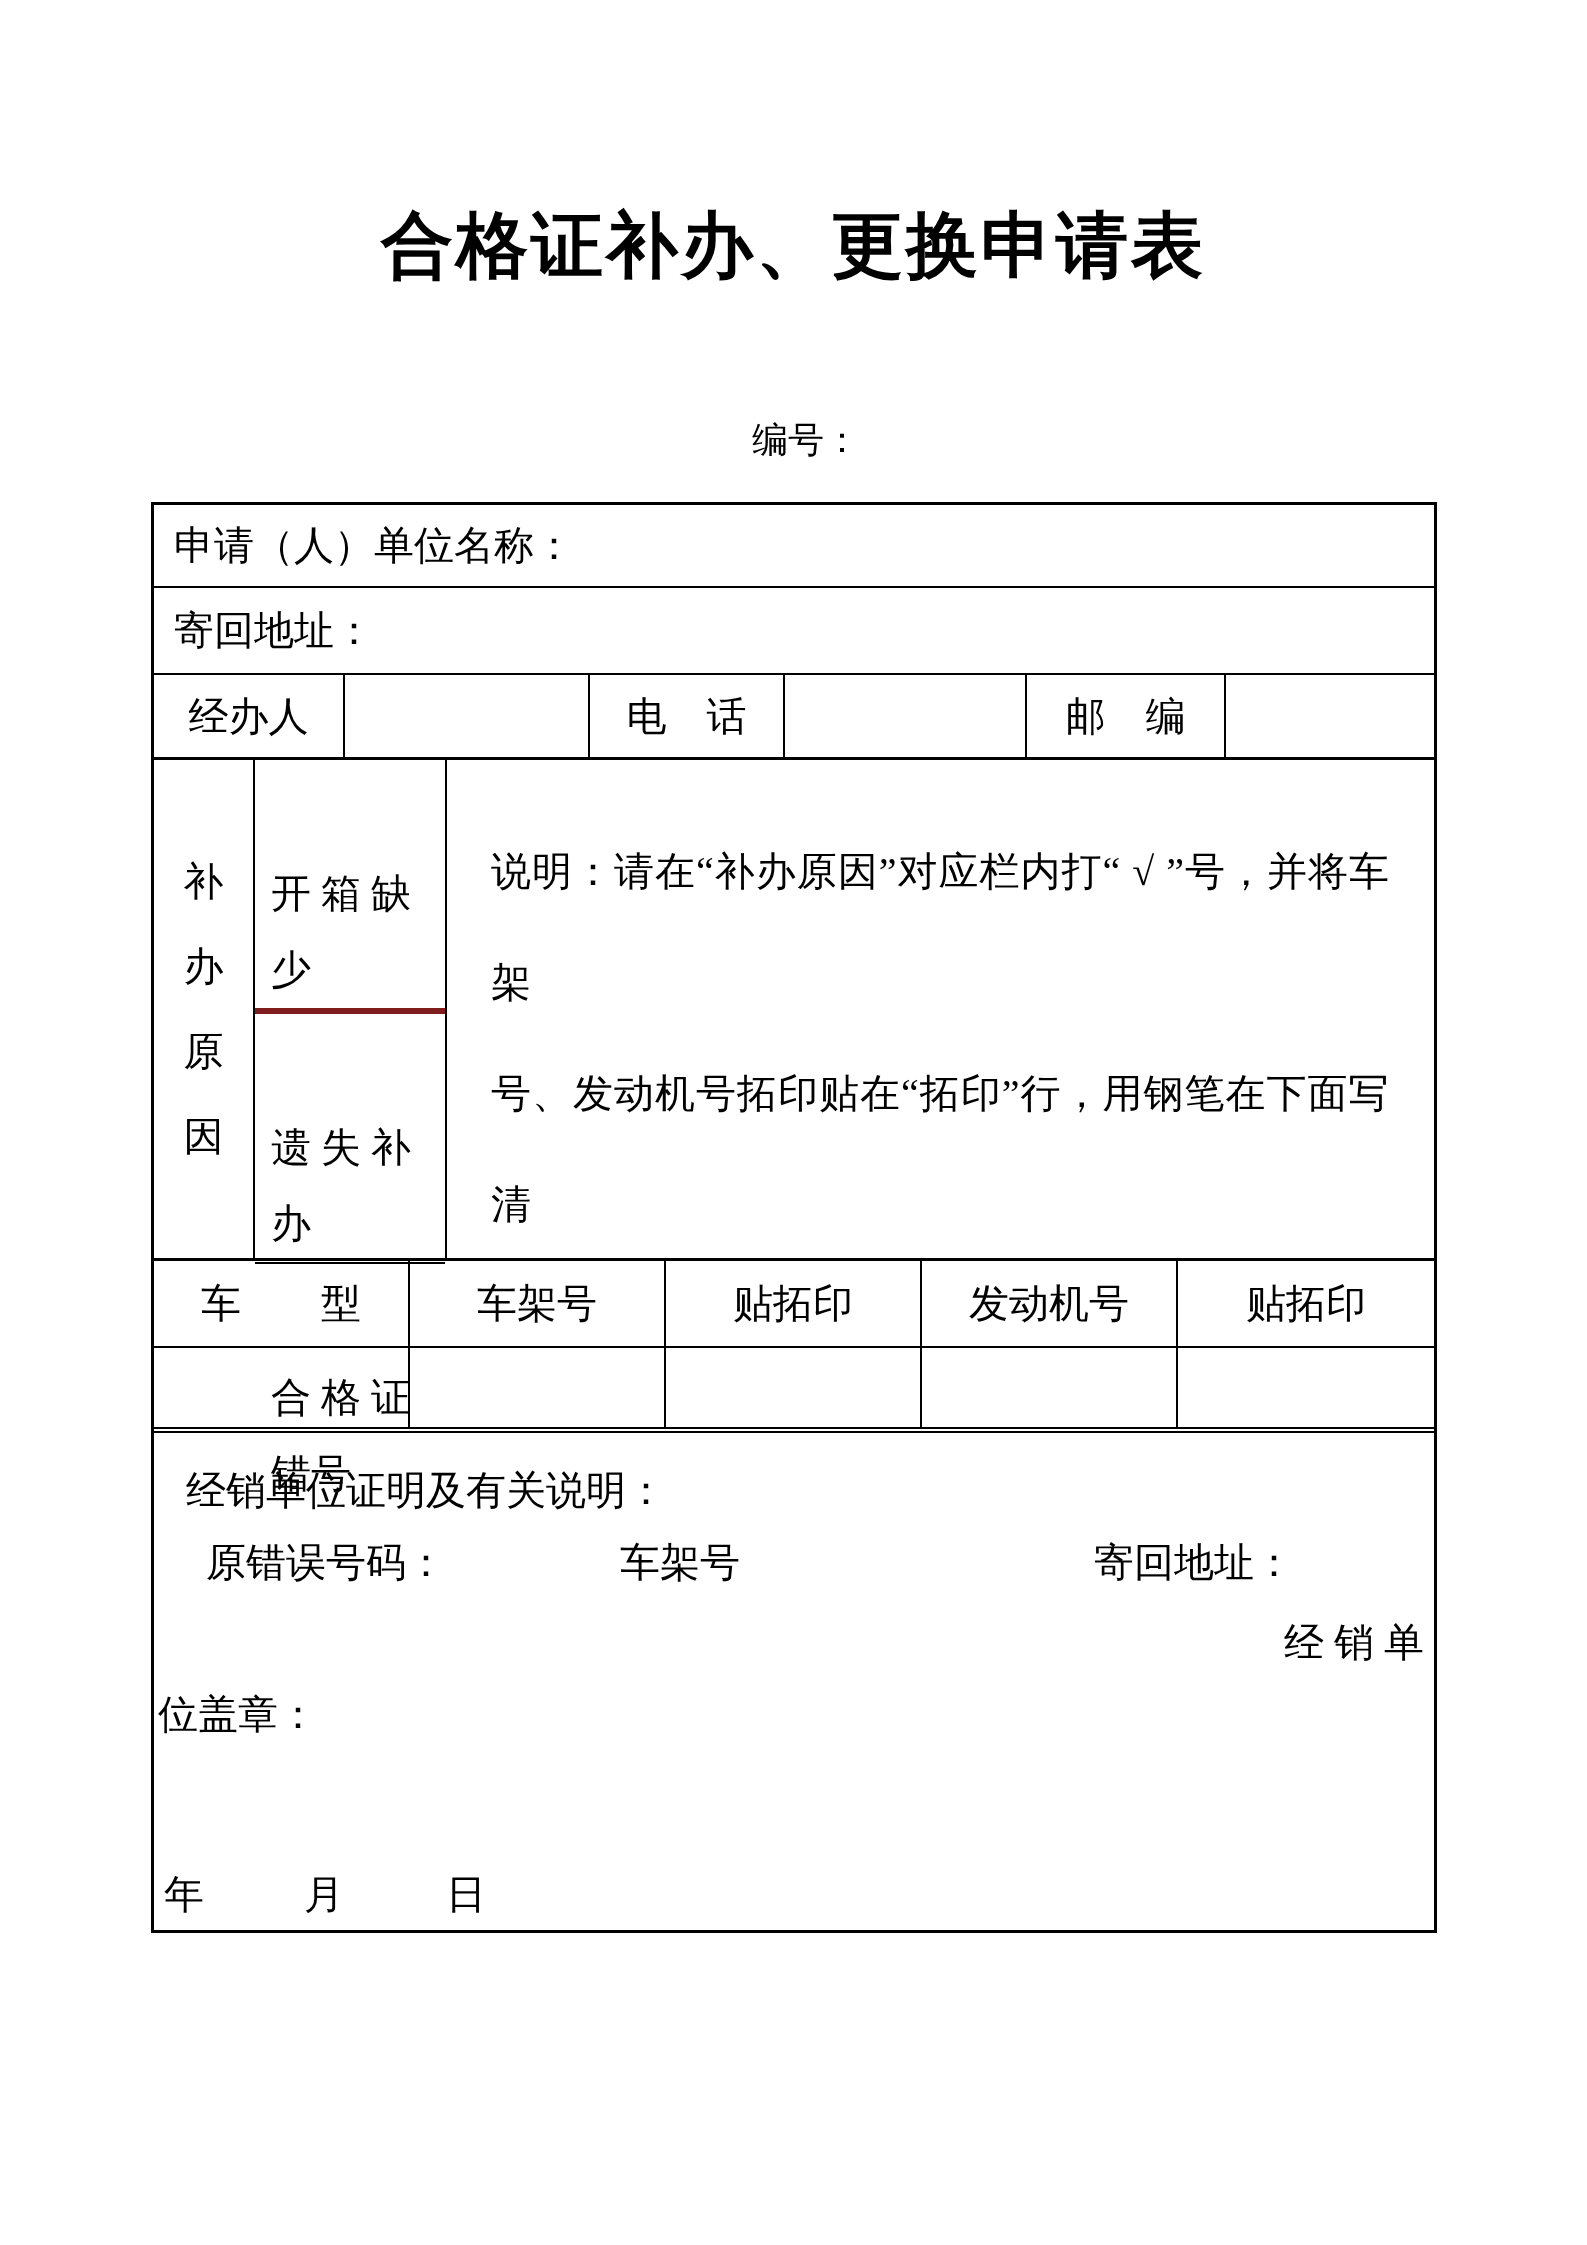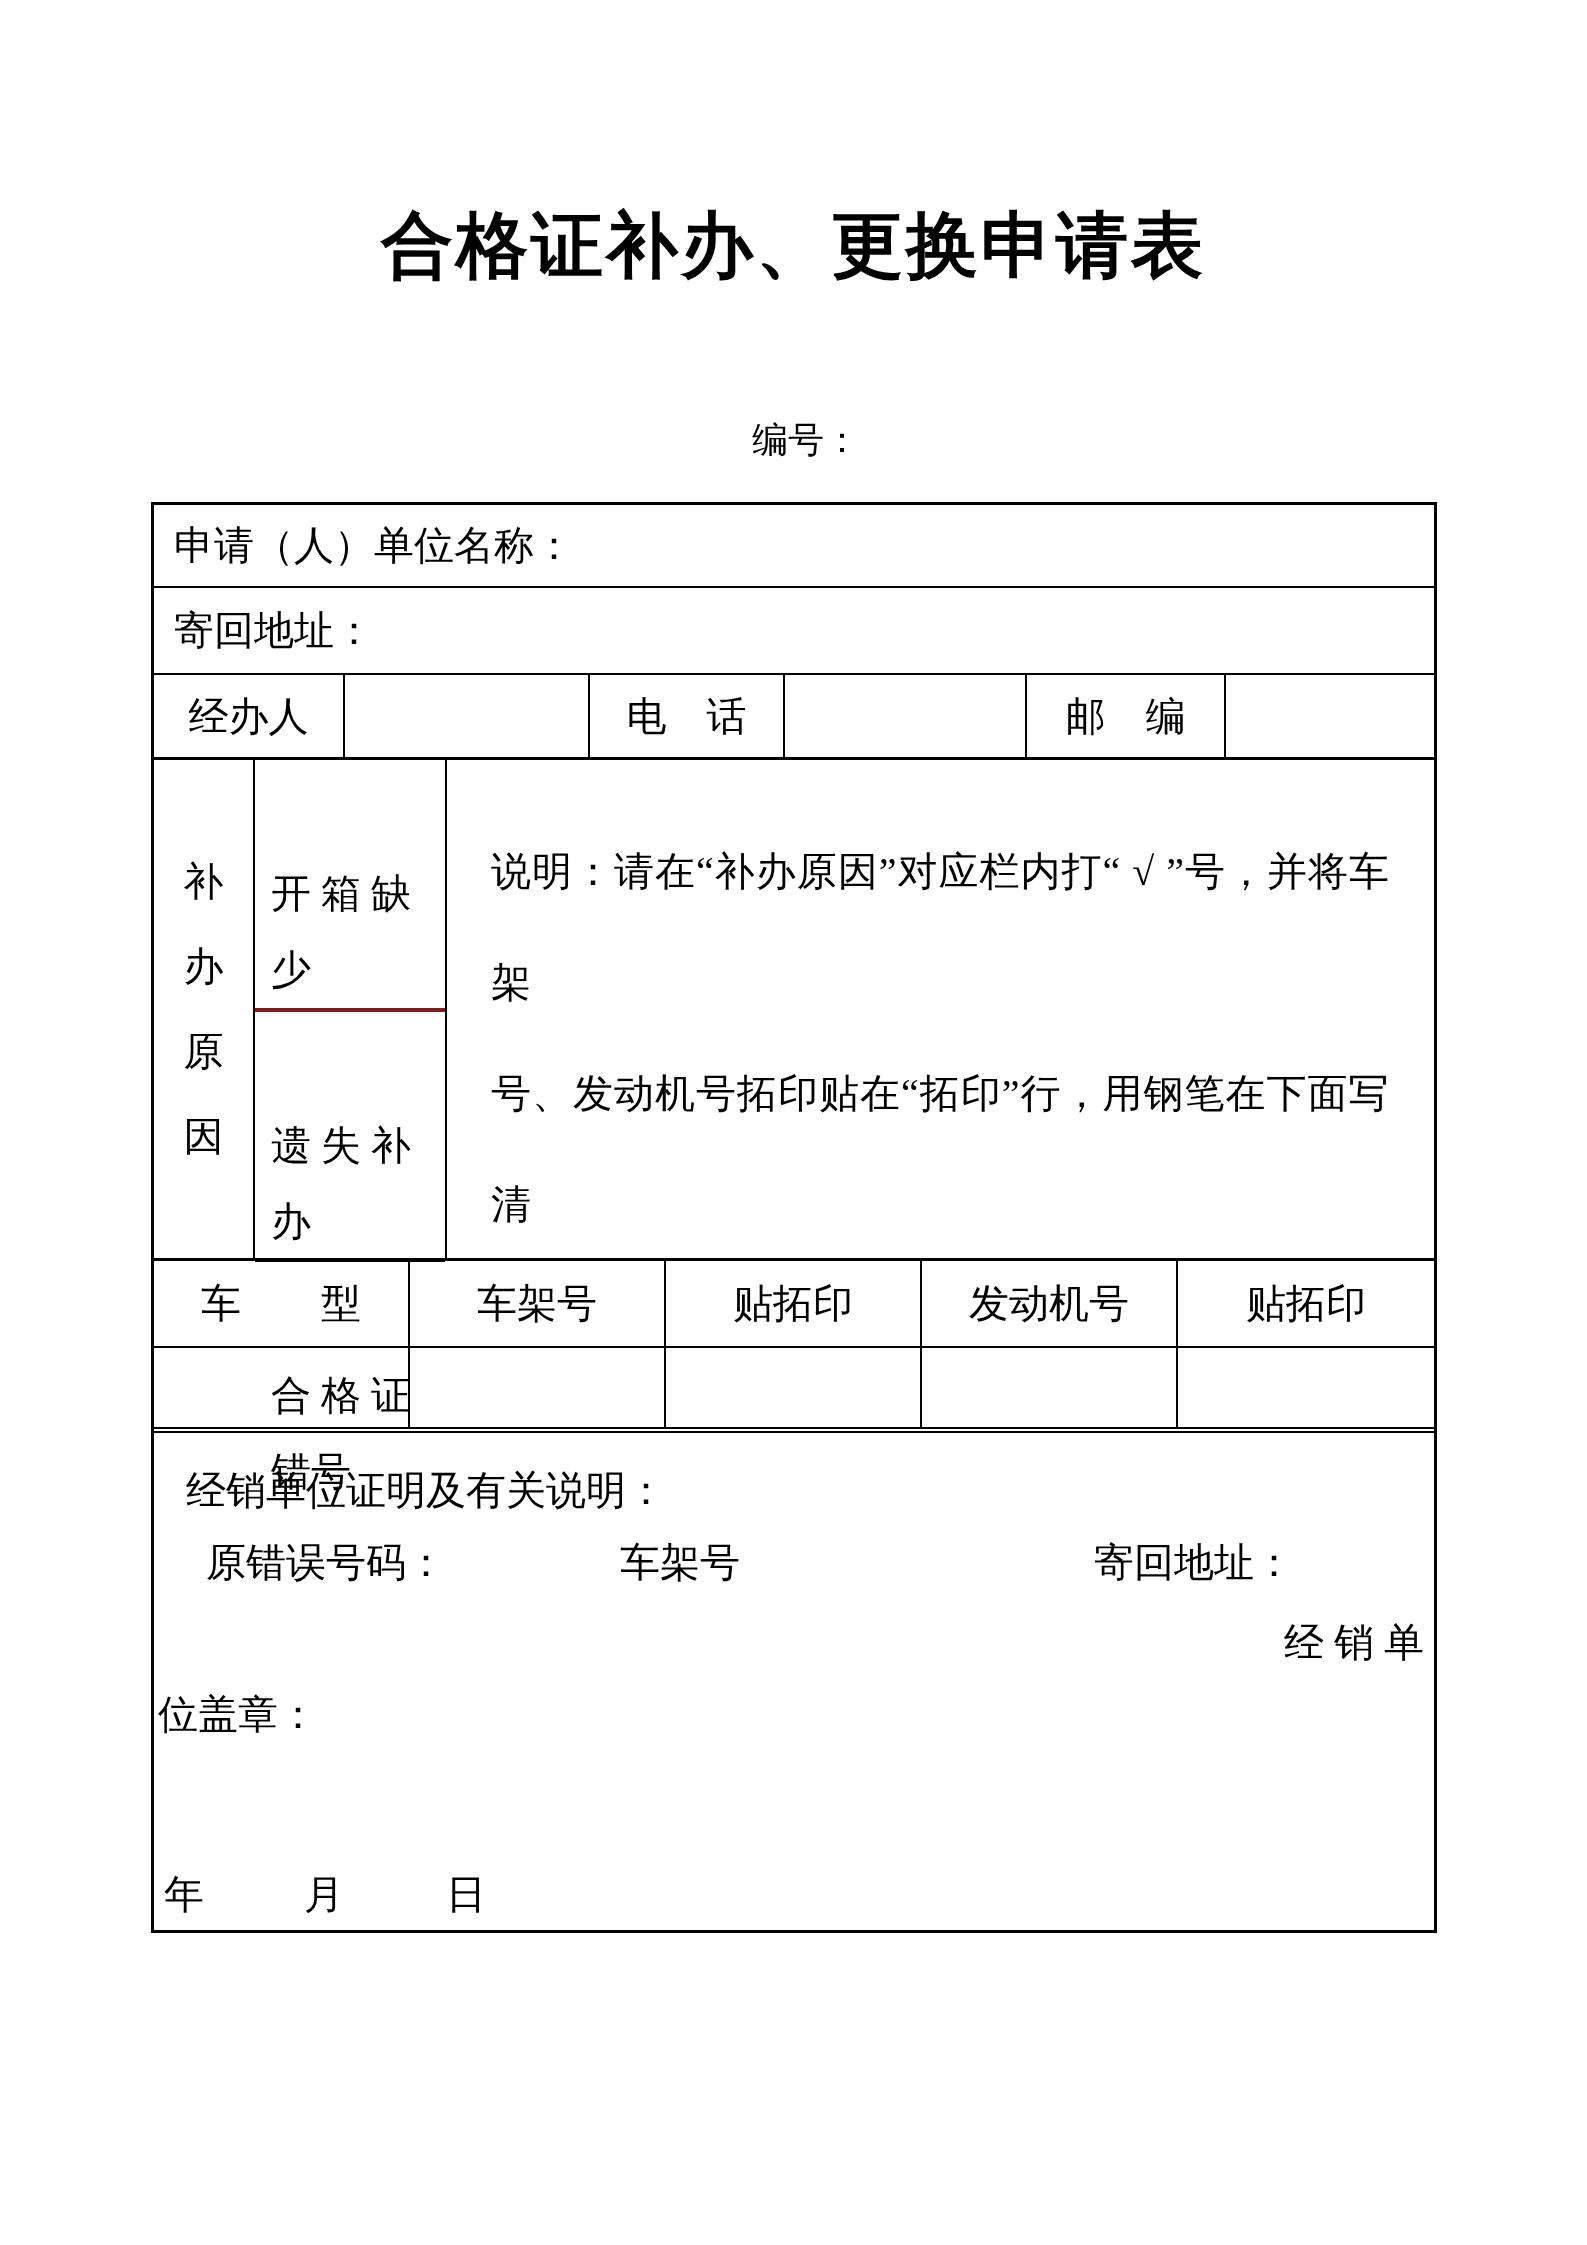--- a/index.html
+++ b/index.html
@@ -63,21 +63,21 @@
     line-height: 85px;
     text-align: center;
   }
   .reason-options { width: 192px; border-right: 2px solid #000; display: flex; flex-direction: column; }
   .reason-option {
     flex: 1;
     padding: 20px 14px 0 16px;
     white-space: pre-line;
     line-height: 76px;
   }
-  .reason-option.mid { border-top: 4px solid #7f1d1d; border-bottom: 2px solid #000; }
+  .reason-option.mid { border-top: 6px solid #7f1d1d; border-bottom: 2px solid #000; }
   .note-cell { flex: 1; overflow: hidden; padding-left: 22px; }
   .note-text {
     padding: 56px 18px 0 22px;
     white-space: pre-line;
     line-height: 111px;
     letter-spacing: 1px;
   }
 
   
   .c5 { width: 20%; }

